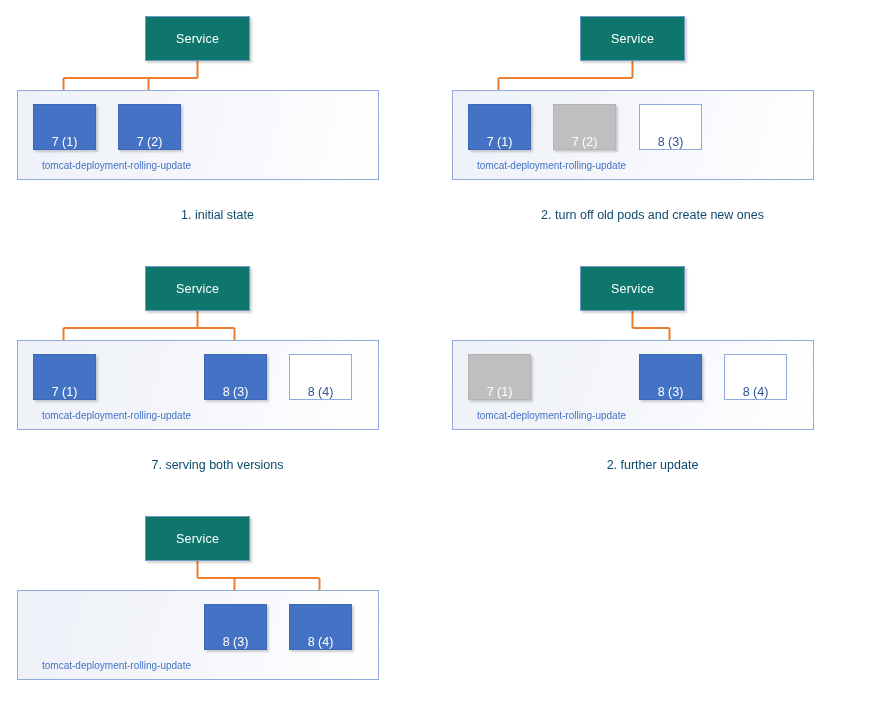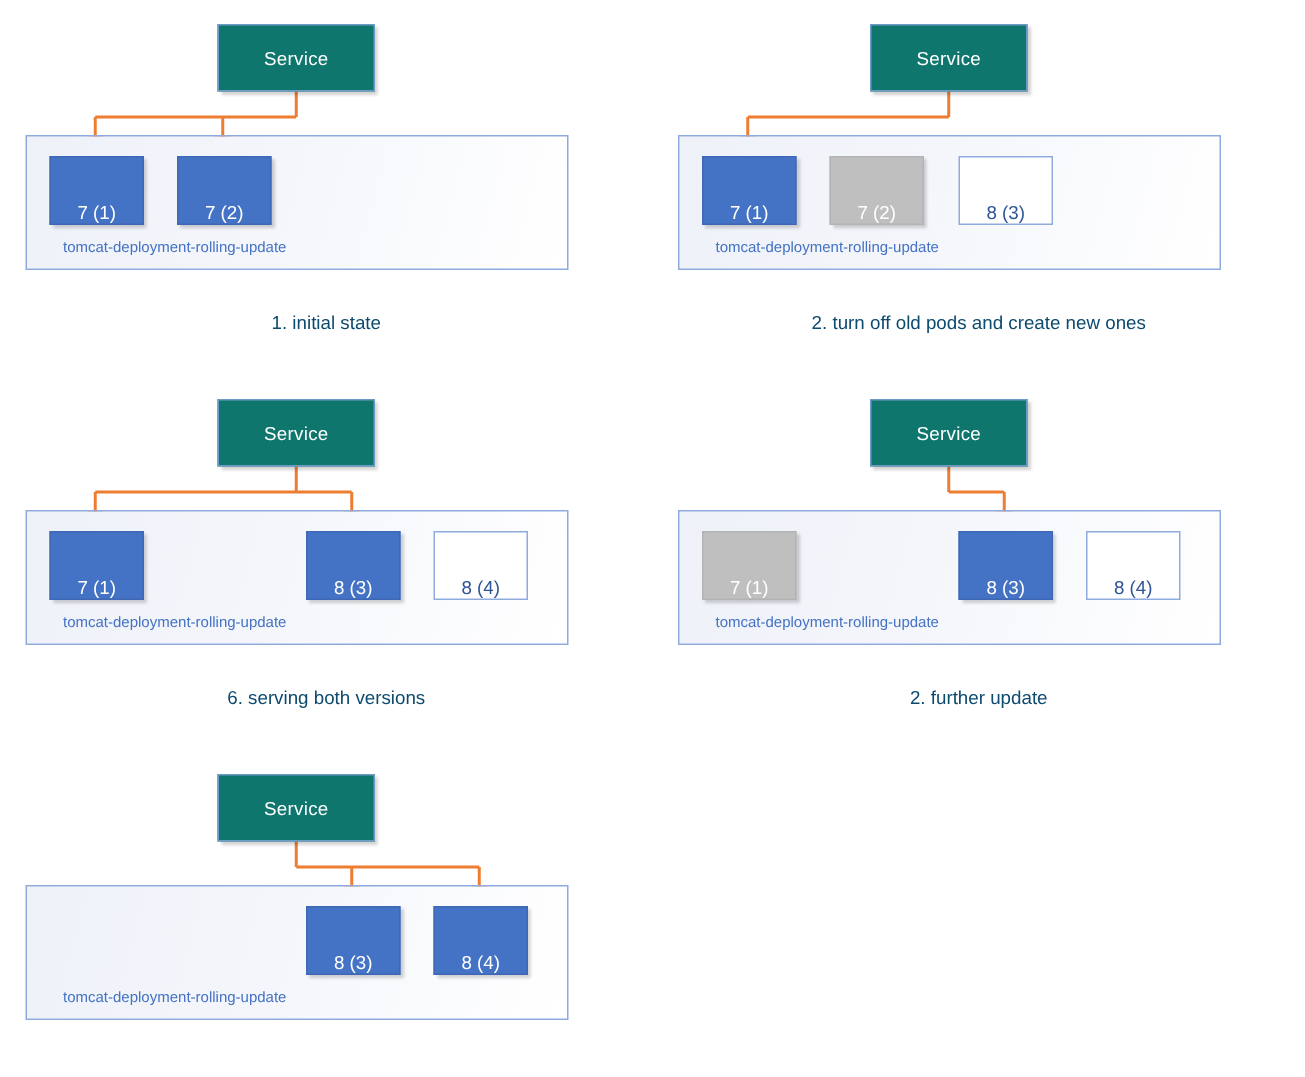--- a/index.html
+++ b/index.html
@@ -153,21 +153,21 @@
           <span>8 (3)</span>
         </div>
         <div class="pod pending" style="left: 271px;">
           <span>8 (4)</span>
         </div>
         <div class="dep-label">tomcat-deployment-rolling-update</div>
       </div>
       <div class="service" style="left: 145px; top: 16px;">
         <span>Service</span>
       </div>
-      <div class="caption">6. serving both versions</div>
+      <div class="caption">7. serving both versions</div>
     </div>
     <div class="panel" style="left: 435px; top: 250px;">
       <svg class="conn" viewBox="0 0 435 240">
         <path d="M 197.5 61 L 197.5 78" stroke="#ED7D31" stroke-width="2" fill="none"></path>
         <path d="M 197.5 78 L 234.5 78" stroke="#ED7D31" stroke-width="2" fill="none"></path>
         <path d="M 234.5 78 L 234.5 92" stroke="#ED7D31" stroke-width="2" fill="none"></path>
         <polygon points="229,91 240,91 234.5,101" fill="#ED7D31"></polygon>
       </svg>
       <div class="deployment">
         <div class="pod terminating" style="left: 15px;">

